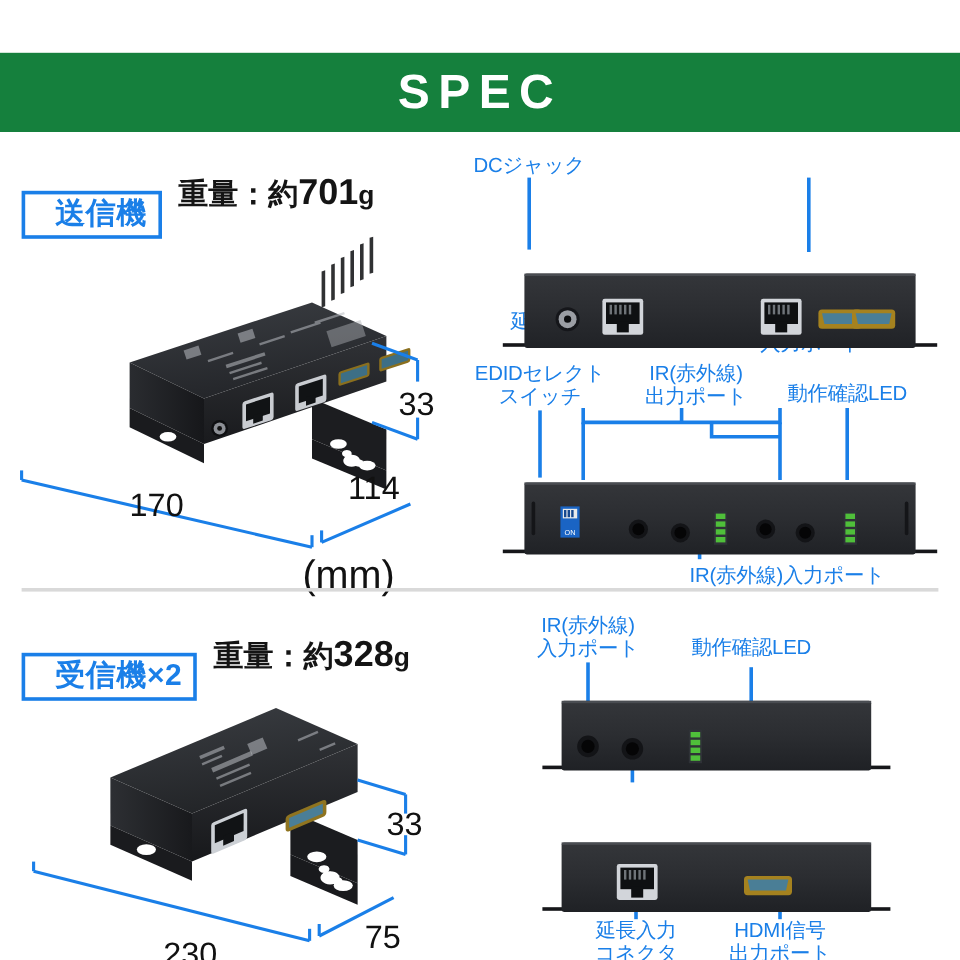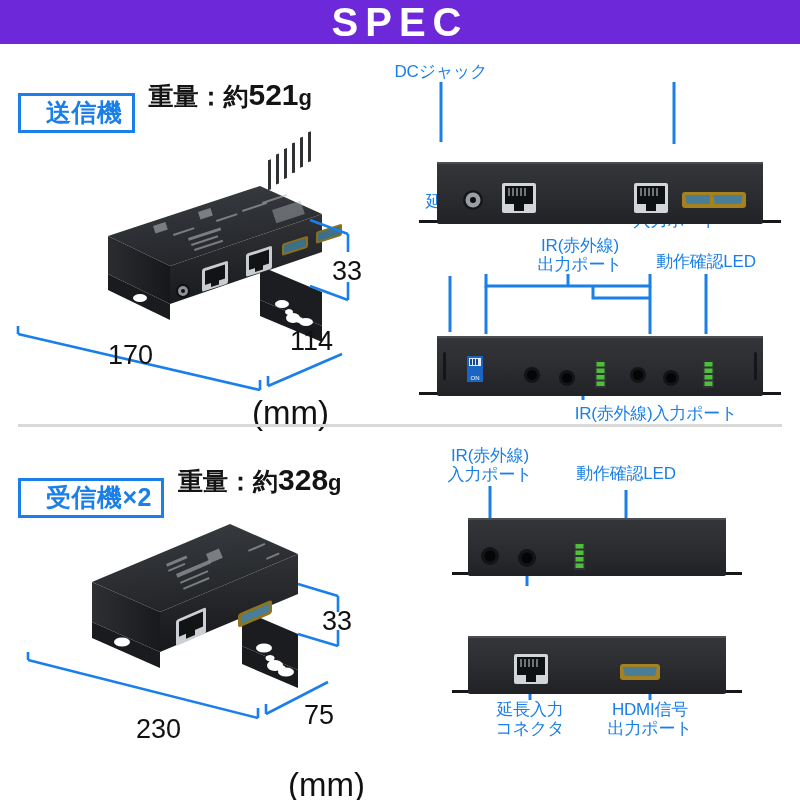--- a/index.html
+++ b/index.html
@@ -5,23 +5,23 @@
   html,body{margin:0;padding:0;}
   body{
     width:800px;height:800px;
     background:#ffffff;
     font-family:"Liberation Sans","DejaVu Sans",sans-serif;
     overflow:hidden;
     position:relative;
   }
   
   .header{
-    width:800px;height:44px;
-    background:#6d28d9;
-    display:flex;align-items:center;justify-content:center;
+    width:800px;height:66px;
+    background:#15803d;
+    display:flex;align-items:center;justify-content:center;margin-top:44px;
   }
   .header-title{
     color:#ffffff;
     font-size:40px;
     font-weight:bold;
     letter-spacing:7px;
     font-family:"Liberation Sans","DejaVu Sans",sans-serif;
   }
   
   .section{position:relative;width:800px;}
@@ -79,21 +79,21 @@
 <body>
 
 <div class="header">
   <div class="header-title">SPEC</div>
 </div>
 
 <div class="section" id="sec-tx">
 
   <div class="title-row" style="left:18px;top:13px;">
     <div class="badge">送信機</div>
-    <div class="weight"><span>重量：約</span><span class="num">521</span><span class="unit">g</span></div>
+    <div class="weight"><span>重量：約</span><span class="num">701</span><span class="unit">g</span></div>
   </div>
 
   <div class="abs" style="left:10px;top:130px;">
     <svg width="350" height="230" viewBox="0 0 350 230">
       <defs>
         <linearGradient id="txTop" x1="0" y1="0" x2="0.3" y2="1">
           <stop offset="0%" stop-color="#3a3d42"></stop>
           <stop offset="100%" stop-color="#24262a"></stop>
         </linearGradient>
         <linearGradient id="txFront" x1="0" y1="0" x2="0" y2="1">
@@ -274,20 +274,22 @@
         <path d="M3,3 h30 l-2,9 h-26 z" fill="#4a7e96"></path>
       </g>
 
       <g transform="translate(291,32)">
         <rect x="0" y="0" width="36" height="16" rx="3" fill="#a5821f"></rect>
         <path d="M3,3 h30 l-2,9 h-26 z" fill="#4a7e96"></path>
       </g>
     </svg>
   </div>
 
+  <div class="lbl ctr" style="left:450px;top:192px;">EDIDセレクト
+スイッチ</div>
   <div class="lbl ctr" style="left:580px;top:192px;">IR(赤外線)
 出力ポート</div>
   <div class="lbl ctr" style="left:706px;top:208px;">動作確認LED</div>
   <div class="lbl ctr" style="left:656px;top:360px;">IR(赤外線)入力ポート</div>
 
   <div class="abs" style="left:368px;top:180px;pointer-events:none;">
     <svg width="432" height="200" viewBox="0 0 432 200">
       <g stroke="#1a7fe8" stroke-width="3" fill="none">
 
         <path d="M82,52 L82,108"></path>

